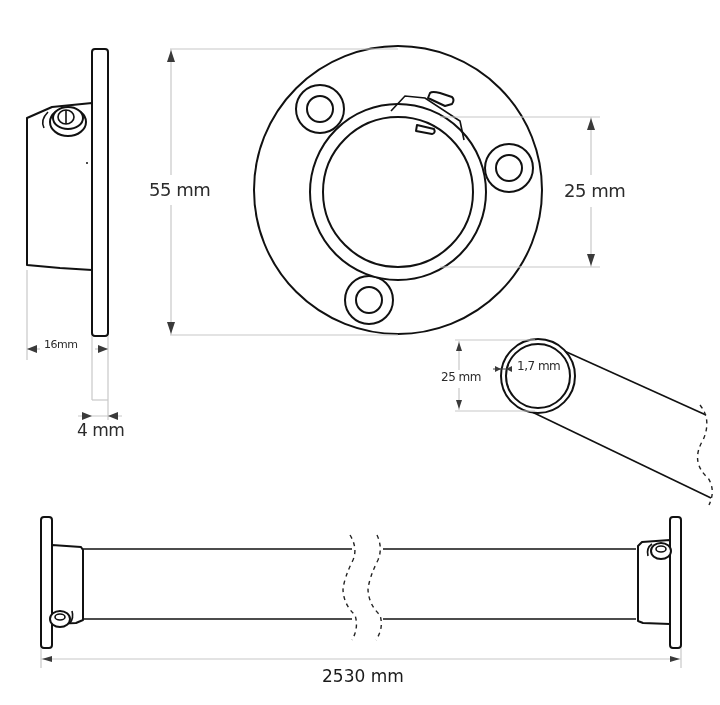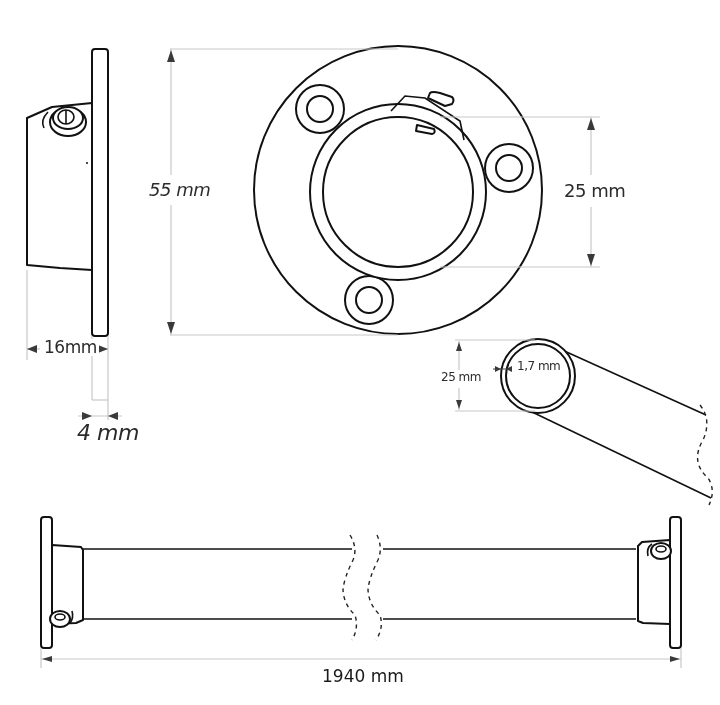--- a/index.html
+++ b/index.html
@@ -155,20 +155,20 @@
 
     <g>
       <line class="dim" x1="41" y1="648" x2="41" y2="668"></line>
       <line class="dim" x1="681" y1="648" x2="681" y2="668"></line>
       <line class="dim" x1="41" y1="659" x2="681" y2="659"></line>
       <polygon class="arrow" points="42,659 52,656 52,662"></polygon>
       <polygon class="arrow" points="680,659 670,656 670,662"></polygon>
     </g>
   </svg>
 
-  <span class="label" style="left:42px; top:339px; font-size:17px;">16mm</span>
-  <span class="label" style="left:75px; top:422px; font-size:22px; background:transparent;font-style:italic;">4 mm</span>
-  <span class="label" style="left:147px; top:181px; font-size:18px;font-style:italic;">55 mm</span>
+  <span class="label" style="left:42px; top:339px; font-size:11px;">16mm</span>
+  <span class="label" style="left:75px; top:422px; font-size:17px; background:transparent;">4 mm</span>
+  <span class="label" style="left:147px; top:181px; font-size:18px;">55 mm</span>
   <span class="label" style="left:562px; top:182px; font-size:18px;">25 mm</span>
   <span class="label" style="left:439px; top:371px; font-size:12px;">25 mm</span>
   <span class="label" style="left:515px; top:360px; font-size:12px; background:transparent;">1,7 mm</span>
-  <span class="label" style="left:320px; top:668px; font-size:17px; color:#1a1a1a; letter-spacing:0;">1940 mm</span>
+  <span class="label" style="left:320px; top:668px; font-size:17px; color:#1a1a1a; letter-spacing:0;">2530 mm</span>
 </div>
 
 </body></html>

